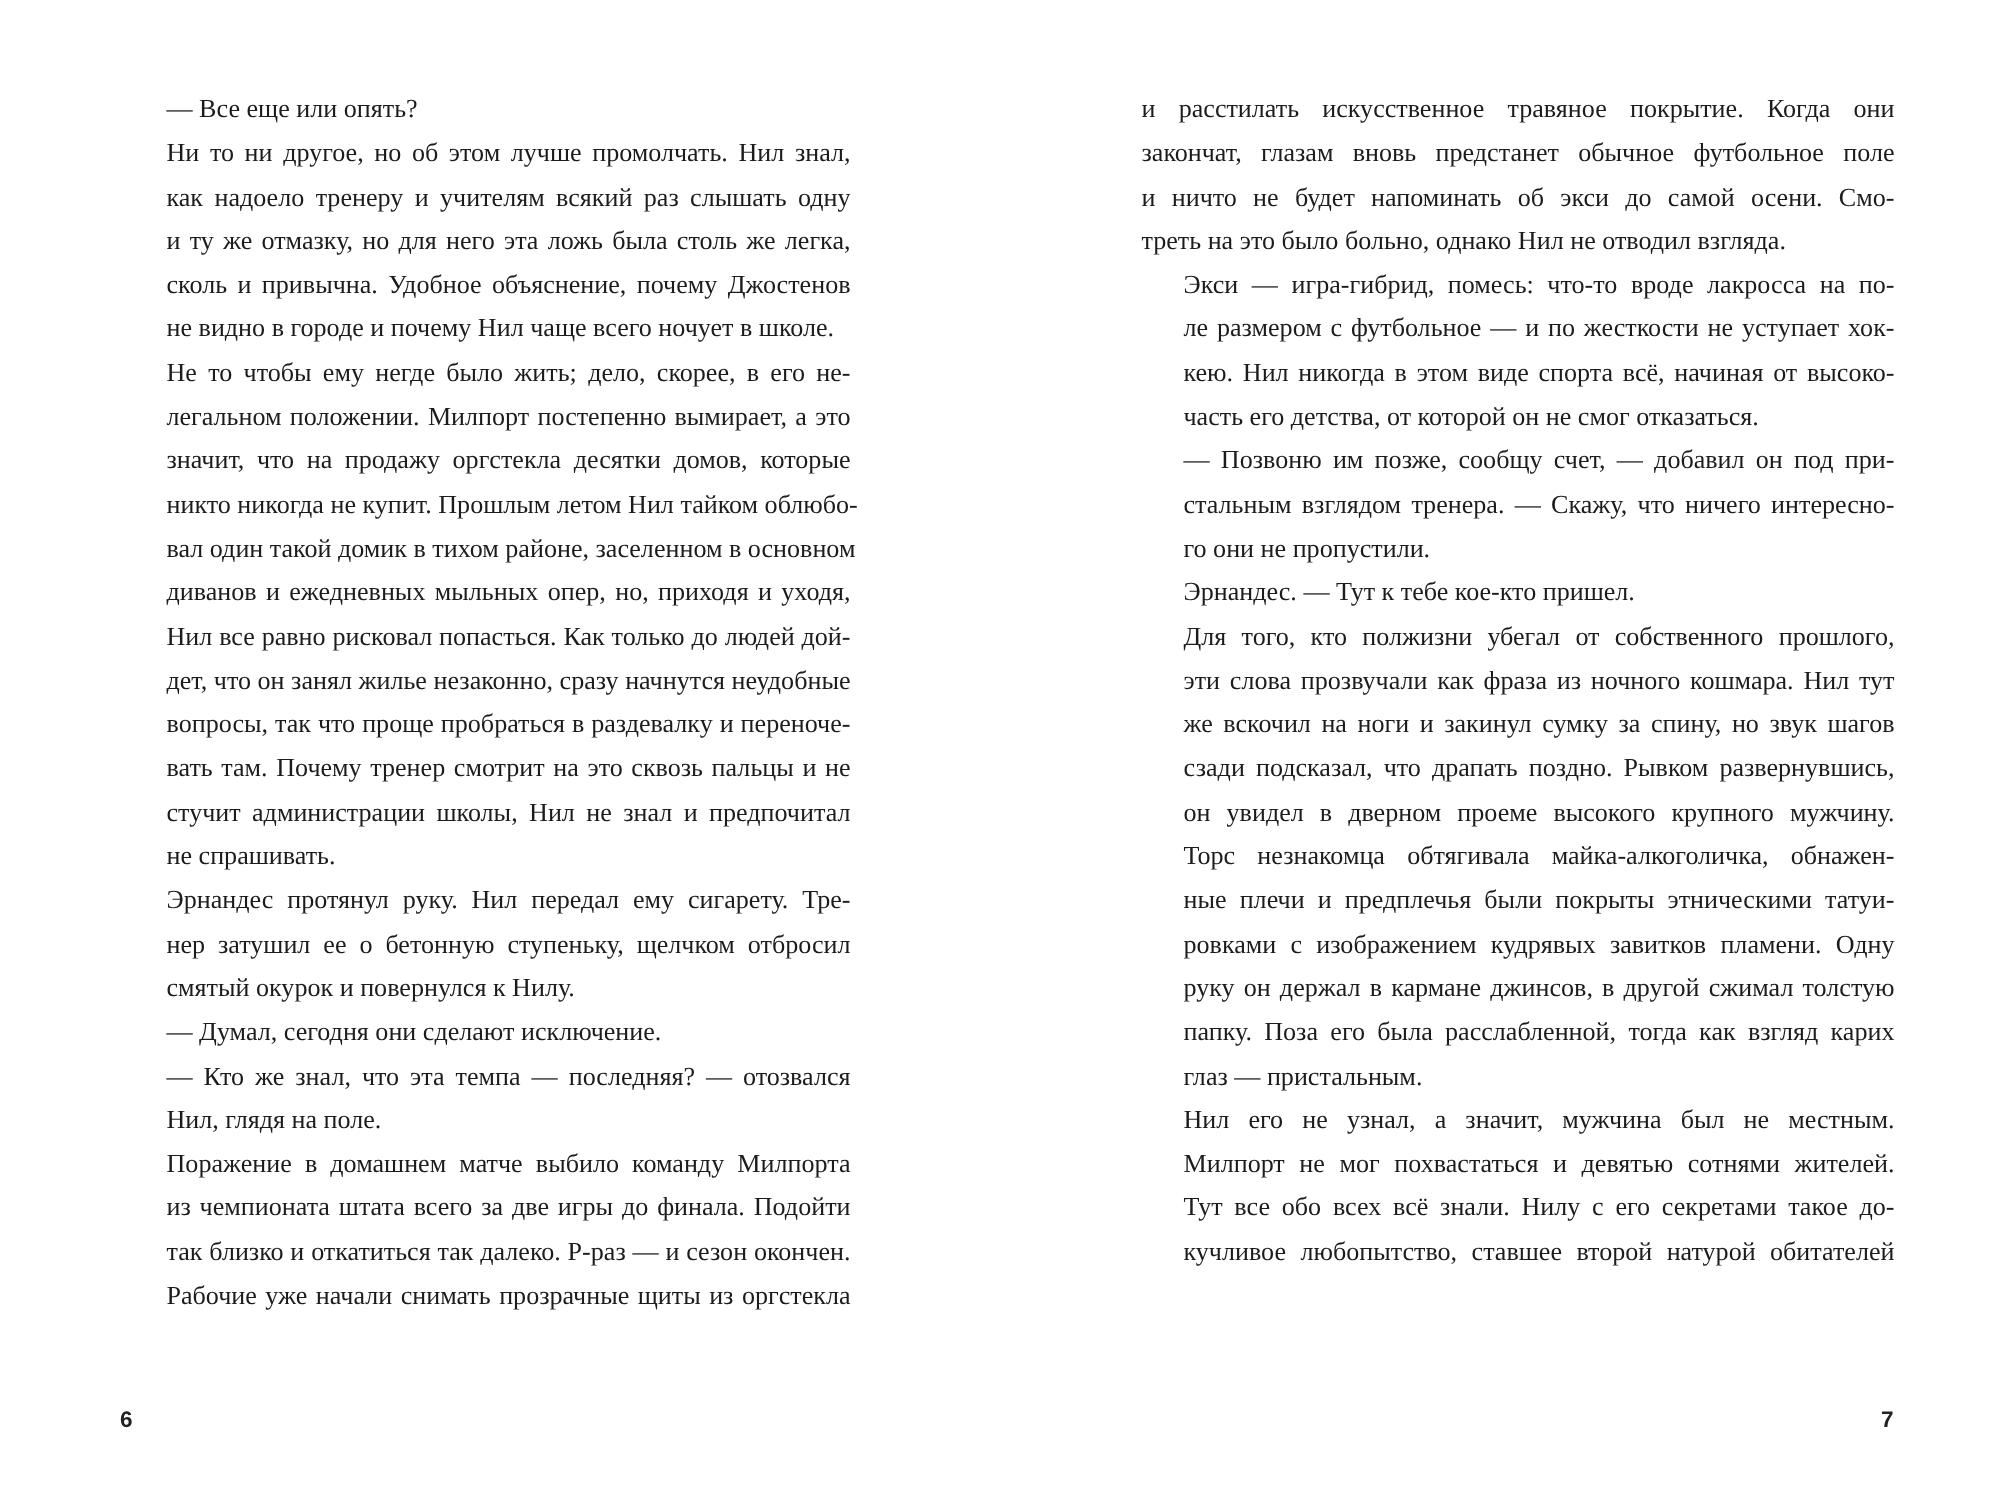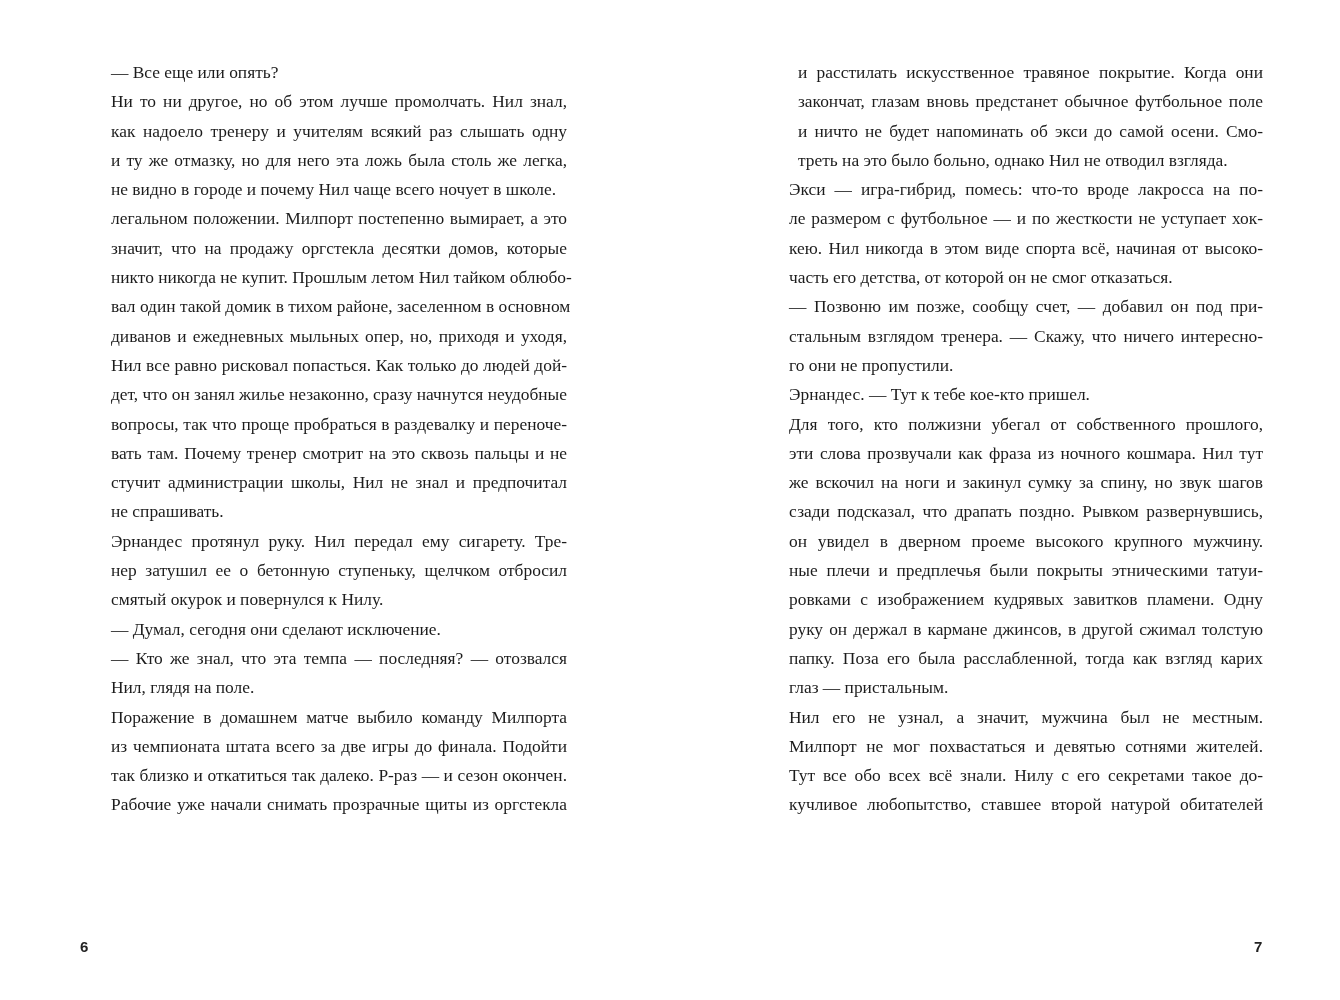--- a/index.html
+++ b/index.html
@@ -44,21 +44,20 @@
     .page-right .text-block {
       left: 91px;
       width: 502px;
     }
     .para {
       margin: 0;
       text-indent: 28px;
     }
     .para.continued {
       text-indent: 0;
-      margin-left: 37px;
     }
     .line {
       display: block;
       text-align: justify;
       text-align-last: justify;
       white-space: nowrap;
       overflow: visible;
     }
     .line.last {
       text-align-last: left;
@@ -89,23 +88,25 @@
 
 <div class="page page-left">
   <div class="text-block" id="left-text">
       <div class="para">
         <span class="line last">— Все еще или опять?</span>
       </div>
       <div class="para">
         <span class="line">Ни то ни другое, но об этом лучше промолчать. Нил знал,</span>
         <span class="line">как надоело тренеру и учителям всякий раз слышать одну</span>
         <span class="line">и ту же отмазку, но для него эта ложь была столь же легка,</span>
+        <span class="line">сколь и привычна. Удобное объяснение, почему Джостенов</span>
         <span class="line last">не видно в городе и почему Нил чаще всего ночует в школе.</span>
       </div>
       <div class="para">
+        <span class="line">Не то чтобы ему негде было жить; дело, скорее, в его не-</span>
         <span class="line">легальном положении. Милпорт постепенно вымирает, а это</span>
         <span class="line">значит, что на продажу оргстекла десятки домов, которые</span>
         <span class="line">никто никогда не купит. Прошлым летом Нил тайком облюбо-</span>
         <span class="line">вал один такой домик в тихом районе, заселенном в основном</span>
         <span class="line">диванов и ежедневных мыльных опер, но, приходя и уходя,</span>
         <span class="line">Нил все равно рисковал попасться. Как только до людей дой-</span>
         <span class="line">дет, что он занял жилье незаконно, сразу начнутся неудобные</span>
         <span class="line">вопросы, так что проще пробраться в раздевалку и переноче-</span>
         <span class="line">вать там. Почему тренер смотрит на это сквозь пальцы и не</span>
         <span class="line">стучит администрации школы, Нил не знал и предпочитал</span>
@@ -154,20 +155,21 @@
       </div>
       <div class="para">
         <span class="line last">Эрнандес. — Тут к тебе кое-кто пришел.</span>
       </div>
       <div class="para">
         <span class="line">Для того, кто полжизни убегал от собственного прошлого,</span>
         <span class="line">эти слова прозвучали как фраза из ночного кошмара. Нил тут</span>
         <span class="line">же вскочил на ноги и закинул сумку за спину, но звук шагов</span>
         <span class="line">сзади подсказал, что драпать поздно. Рывком развернувшись,</span>
         <span class="line">он увидел в дверном проеме высокого крупного мужчину.</span>
+        <span class="line">Торс незнакомца обтягивала майка-алкоголичка, обнажен-</span>
         <span class="line">ные плечи и предплечья были покрыты этническими татуи-</span>
         <span class="line">ровками с изображением кудрявых завитков пламени. Одну</span>
         <span class="line">руку он держал в кармане джинсов, в другой сжимал толстую</span>
         <span class="line">папку. Поза его была расслабленной, тогда как взгляд карих</span>
         <span class="line last">глаз — пристальным.</span>
       </div>
       <div class="para">
         <span class="line">Нил его не узнал, а значит, мужчина был не местным.</span>
         <span class="line">Милпорт не мог похвастаться и девятью сотнями жителей.</span>
         <span class="line">Тут все обо всех всё знали. Нилу с его секретами такое до-</span>

